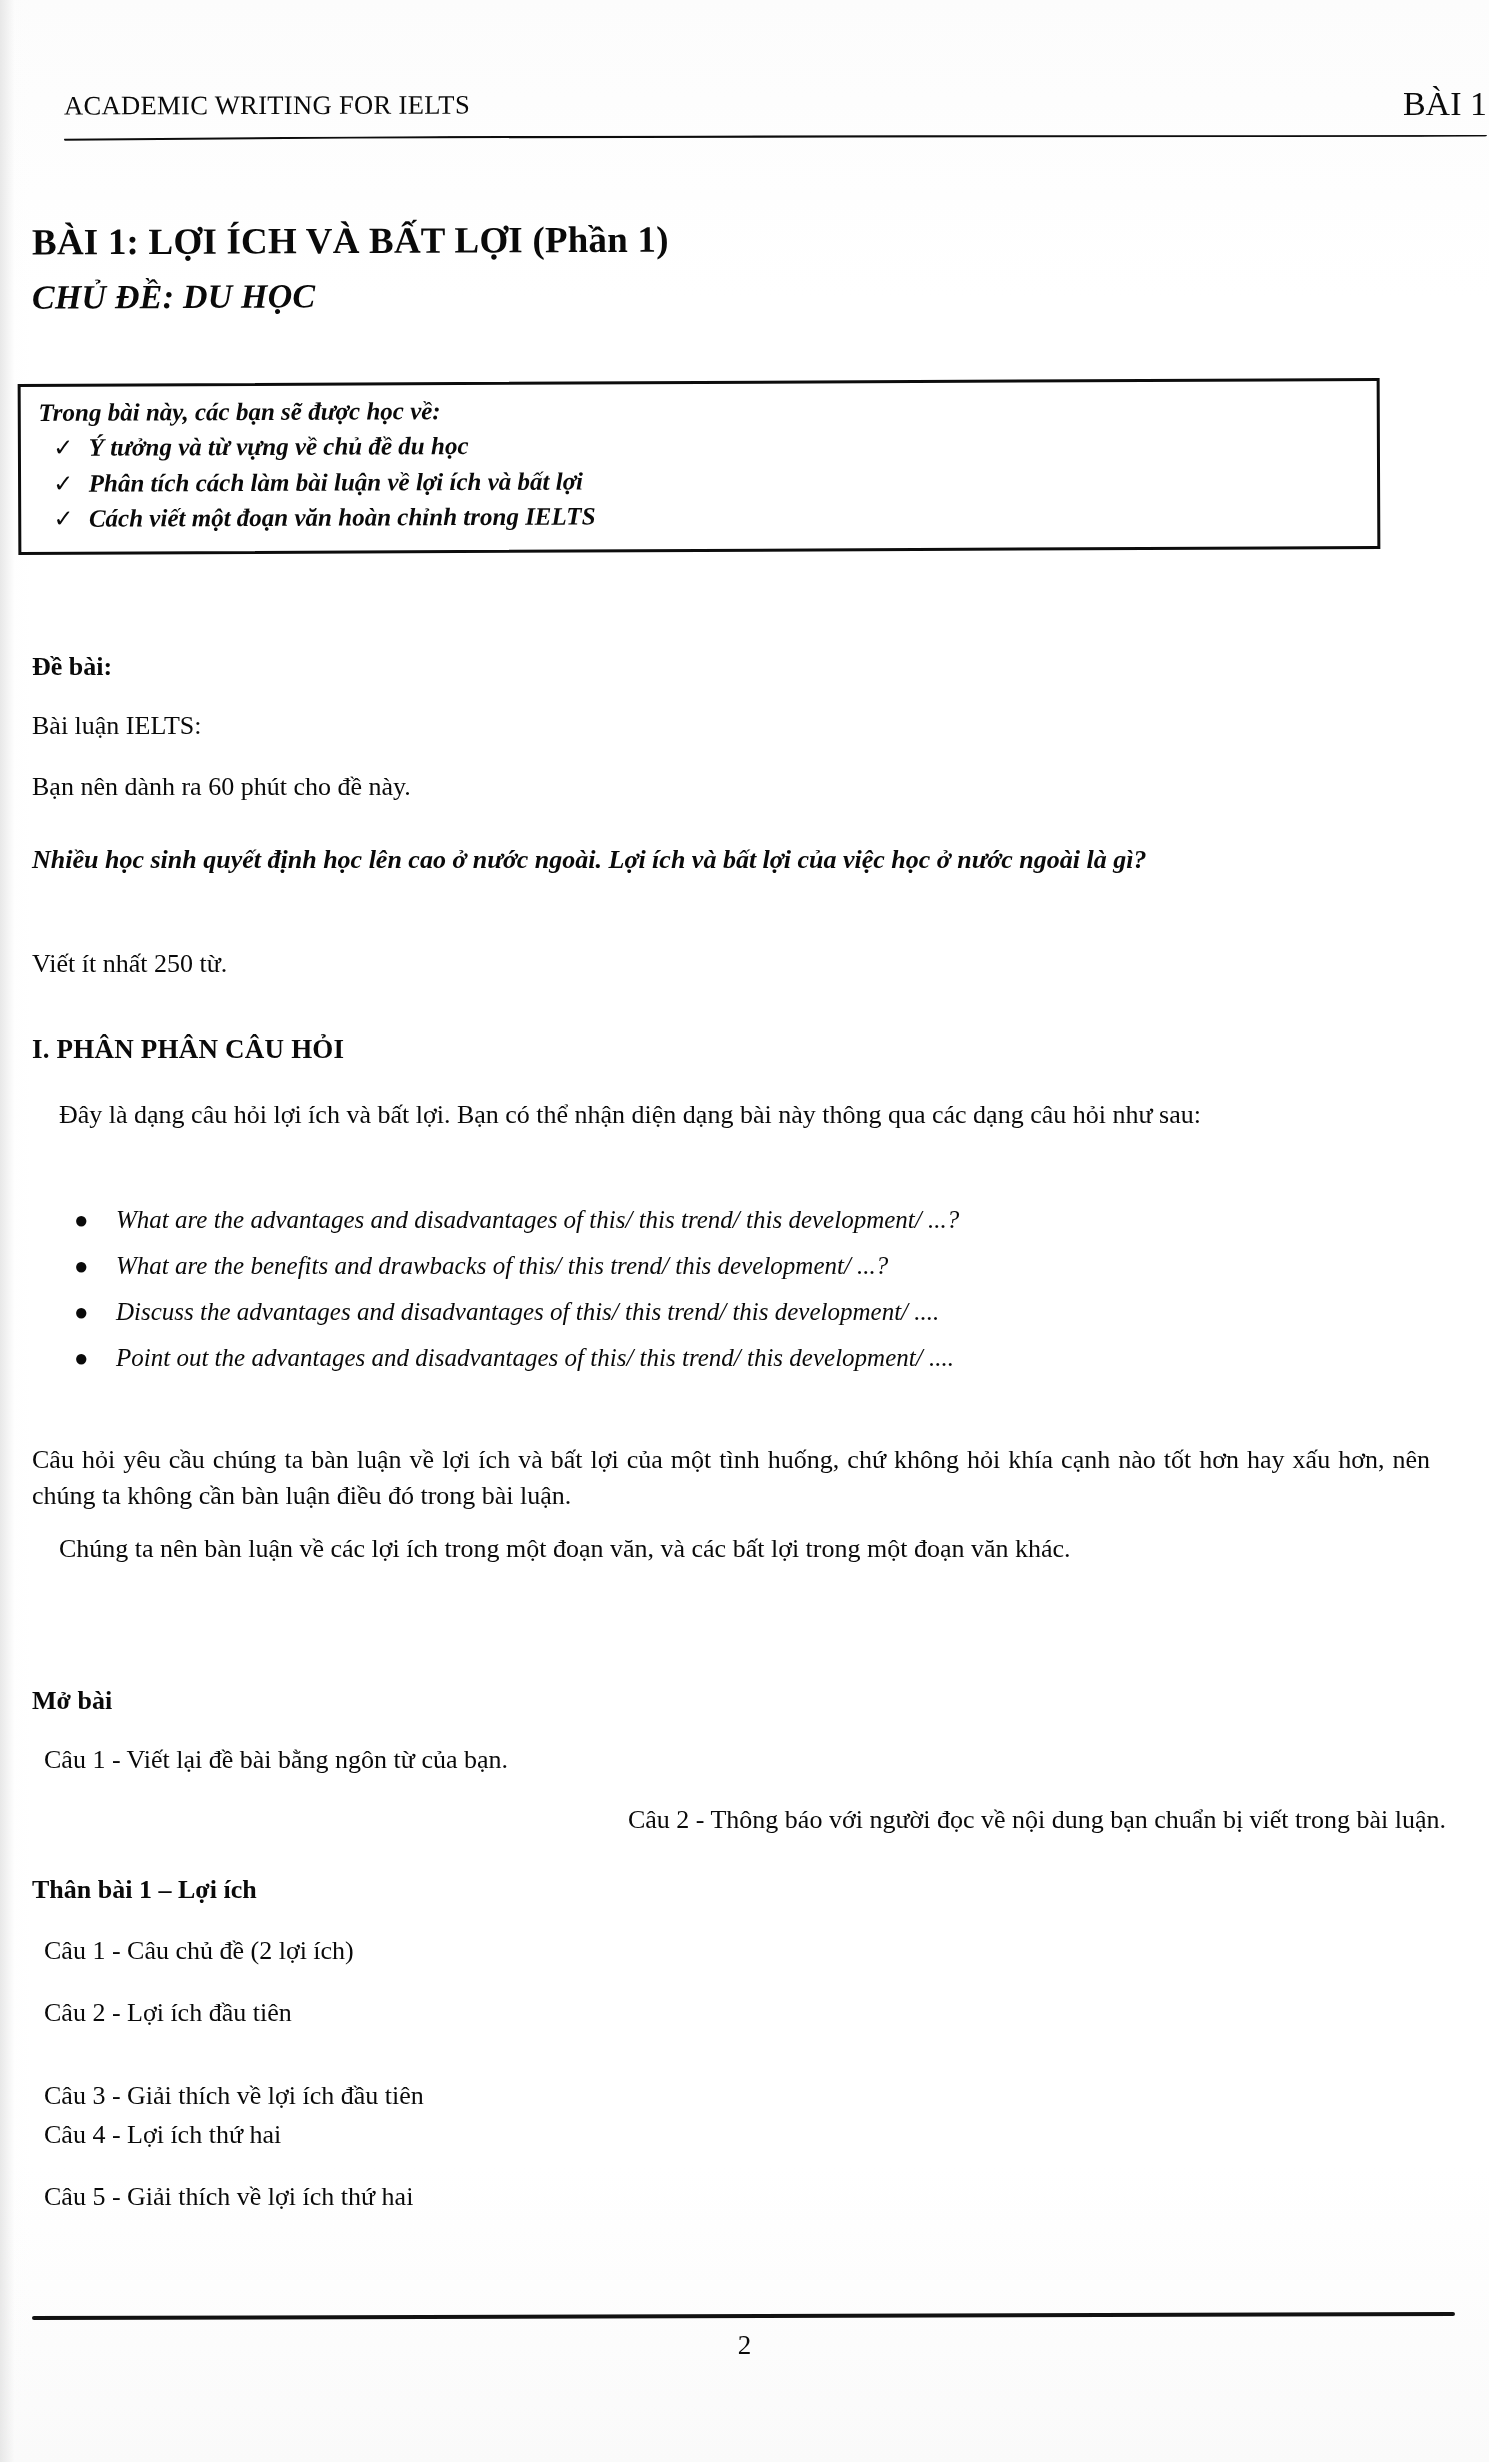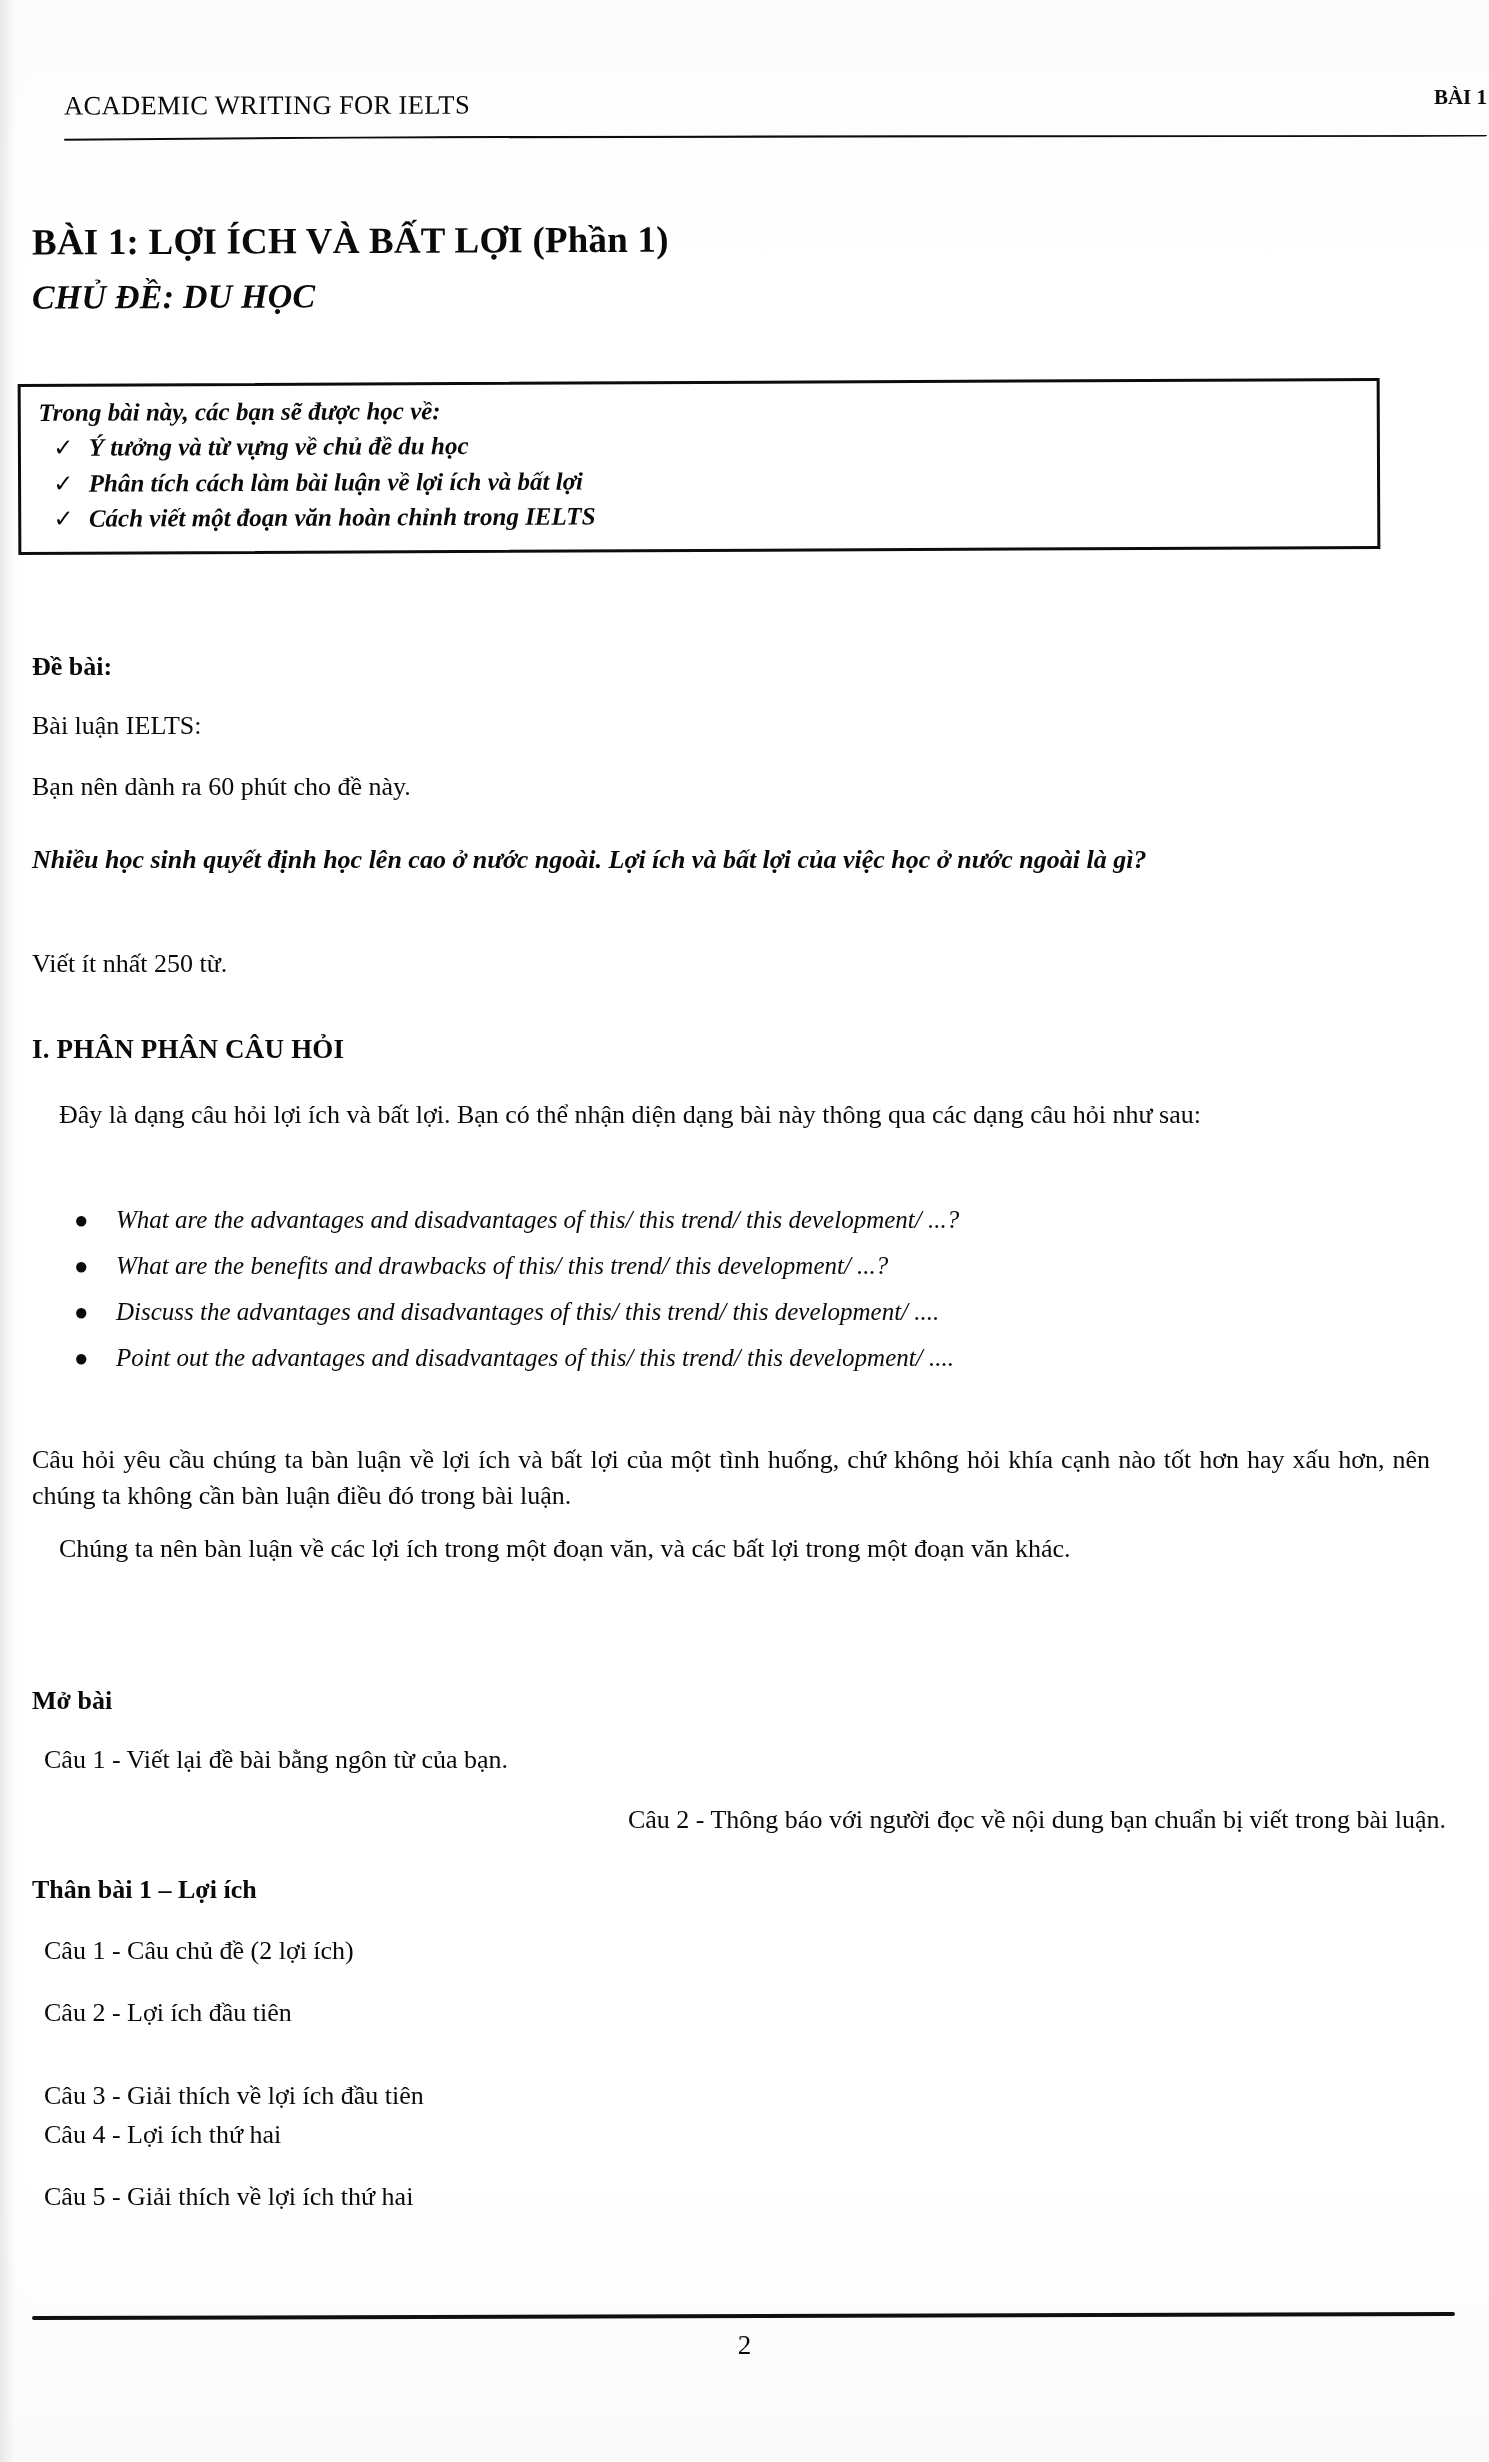--- a/index.html
+++ b/index.html
@@ -48,23 +48,22 @@
     font-size: 26.6px;
     letter-spacing: 0.3px;
     font-weight: 400;
     white-space: nowrap;
     transform: rotate(-0.12deg);
   }
   .runhead-right {
     position: absolute;
     right: 0;
     top: -4.8px;
-    font-size: 21px;
-    white-space: nowrap;
-    font-weight: bold;
+    font-size: 34px;
+    white-space: nowrap;
   }
   .runhead-rule {
     position: absolute;
     left: 0;
     top: 45px;
     width: 1423px;
     height: 4px;
     background: #0d0d0d;
     border-radius: 2.4px;
     transform: rotate(-0.18deg);

